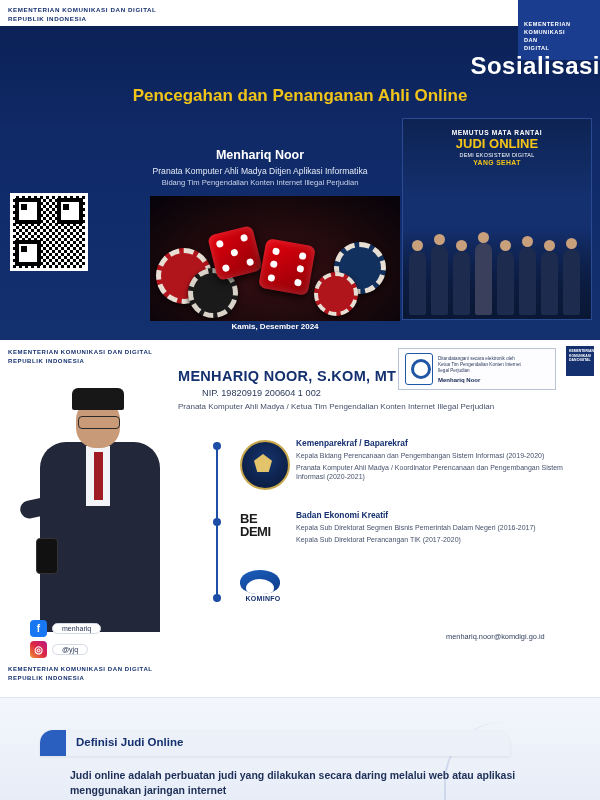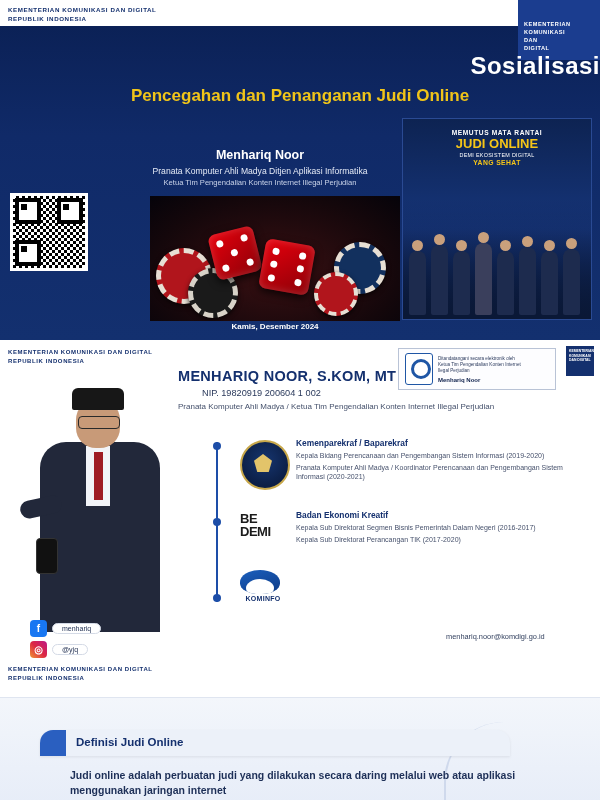--- a/index.html
+++ b/index.html
@@ -541,26 +541,26 @@
 <section class="slide1">
   <div class="slide1-topbar"></div>
   <div class="slide1-ministry" style="white-space:pre-line">KEMENTERIAN KOMUNIKASI DAN DIGITAL
 REPUBLIK INDONESIA</div>
   <div class="slide1-rightlogo" style="white-space:pre-line">KEMENTERIAN
 KOMUNIKASI
 DAN
 DIGITAL</div>
 
   <div class="slide1-title">Sosialisasi</div>
-  <div class="slide1-subtitle">Pencegahan dan Penanganan Judi Online</div>
+  <div class="slide1-subtitle">Pencegahan dan Penanganan Ahli Online</div>
 
   <div class="slide1-speaker">
     <div class="name">Menhariq Noor</div>
     <div class="role1">Pranata Komputer Ahli Madya Ditjen Aplikasi Informatika</div>
-    <div class="role2">Ketua Tim Pengendalian Konten Internet Illegal Perjudian</div>
+    <div class="role2">Bidang Tim Pengendalian Konten Internet Illegal Perjudian</div>
   </div>
 
   <div class="qr">
     <div class="qr-inner">
       <div class="qr-corner" style="left:2px;top:2px">
           <i></i>
         </div>
       <div class="qr-corner" style="right:2px;top:2px">
           <i></i>
         </div>

